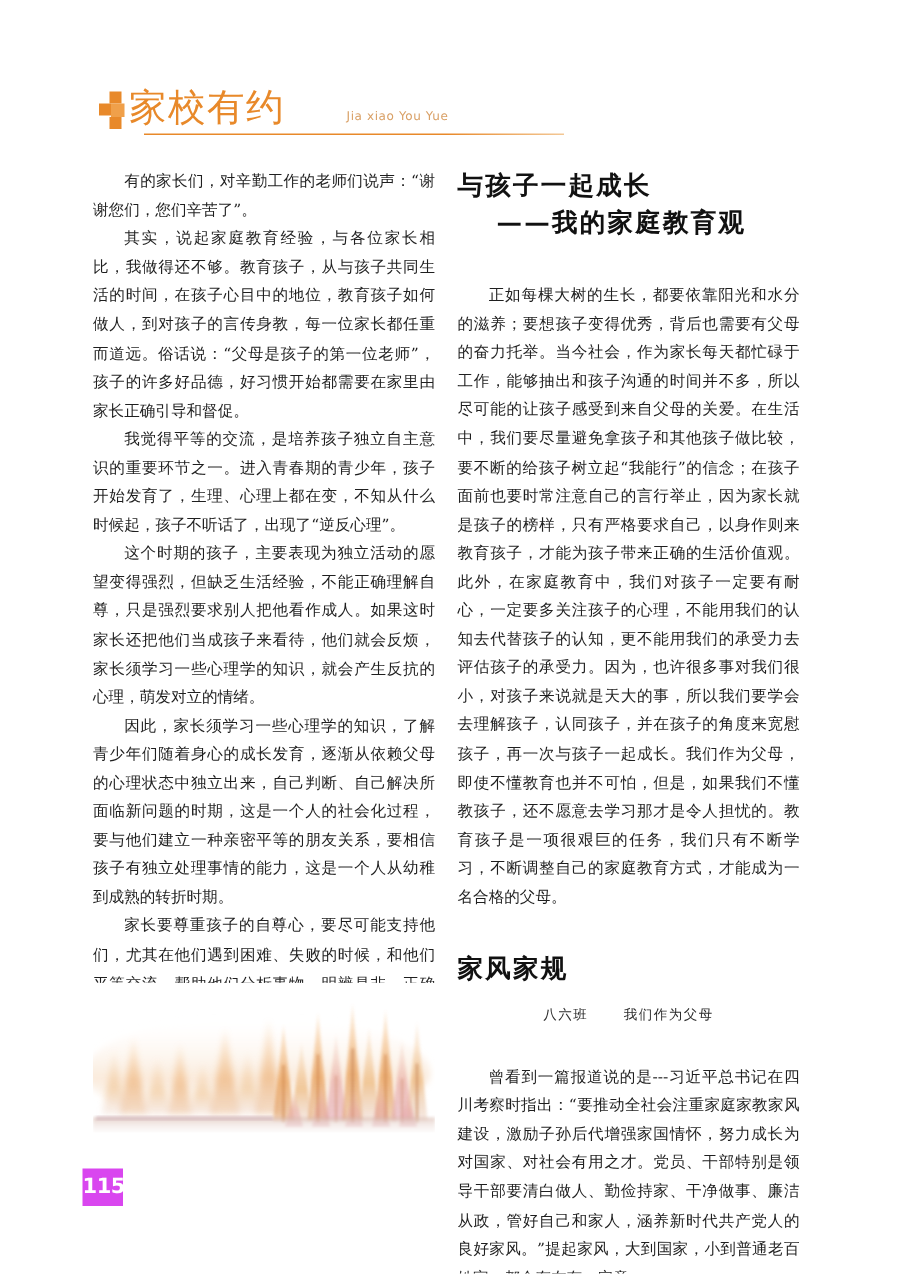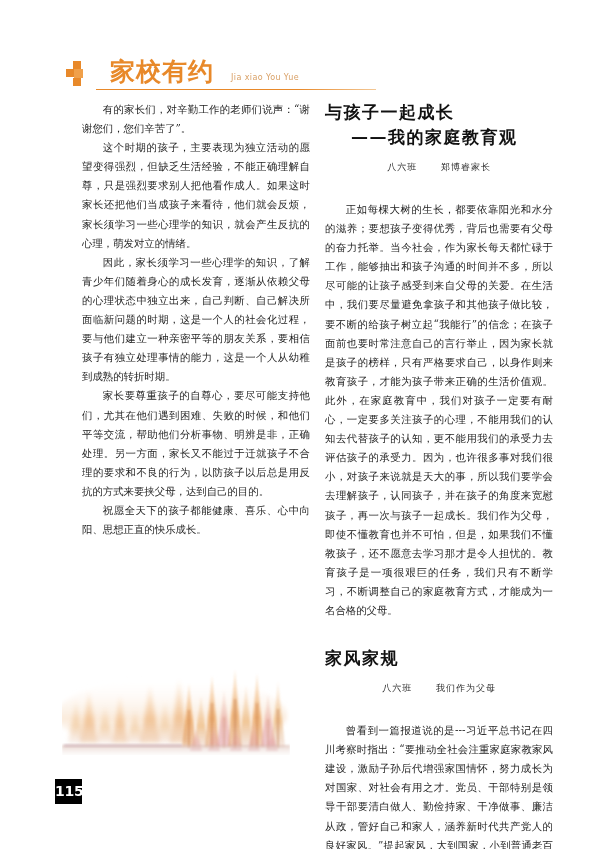--- a/index.html
+++ b/index.html
@@ -36,25 +36,25 @@
     background: #e8892a;
     display: block;
   }
   .header-icon i.sq-a { left: 7px;  top: 0px;  width: 8px; height: 8px; }
   .header-icon i.sq-b { left: 0px;  top: 8px;  width: 8px; height: 8px; }
   .header-icon i.sq-c { left: 8px;  top: 8px;  width: 9px; height: 9px; background:#f0a04a; }
   .header-icon i.sq-d { left: 7px;  top: 17px; width: 8px; height: 8px; }
 
   .header-title {
     position: absolute;
-    left: 44px;
+    left: 20px;
     top: -1px;
     font-family: "DejaVu Serif", "Liberation Serif", serif;
     font-size: 25px;
-    font-weight: bold;
+    font-weight: normal;
     letter-spacing: 1px;
     color: #e8892a;
     white-space: nowrap;
   }
   .header-pinyin {
     position: absolute;
     left: 165px;
     top: 17px;
     font-family: "DejaVu Sans", "Liberation Sans", sans-serif;
     font-size: 8px;
@@ -67,23 +67,22 @@
     left: 30px;
     top: 33px;
     width: 280px;
     height: 1px;
     background: linear-gradient(to right, #e8892a 0%, #e8892a 72%, #f3c896 100%);
   }
 
   
   .col {
     position: absolute;
-    top: 100px;
+    top: 112px;
     width: 228px;
-    margin-left: 20px;
   }
   .col-left  { left: 62px; }
   .col-right { left: 305px; }
 
   .body-text {
     font-family: "DejaVu Serif", "Liberation Serif", serif;
     font-size: 10.4px;
     line-height: 19.1px;
     text-align: justify;
     text-justify: inter-character;
@@ -133,21 +132,21 @@
   }
   .illustration svg { display: block; }
 
   
   .page-number {
     position: absolute;
     left: 55px;
     top: 779px;
     width: 27px;
     height: 25px;
-    background: #000000;
+    background: #d946ef;
     color: #ffffff;
     font-family: "DejaVu Sans", "Liberation Sans", sans-serif;
     font-size: 14px;
     font-weight: bold;
     line-height: 25px;
     text-align: center;
     letter-spacing: -0.3px;
   }
 </style>
 </head>
@@ -161,39 +160,36 @@
       <i class="sq-d"></i>
   </span>
   <span class="header-title">家校有约</span>
   <span class="header-pinyin">Jia xiao You Yue</span>
   <span class="header-rule"></span>
 </div>
 
 <div class="col col-left">
   <div class="body-text">
     <p>有的家长们，对辛勤工作的老师们说声：“谢谢您们，您们辛苦了”。</p>
+    <p>其实，说起家庭教育经验，与各位家长相比，我做得还不够。教育孩子，从与孩子共同生活的时间，在孩子心目中的地位，教育孩子如何做人，到对孩子的言传身教，每一位家长都任重而道远。俗话说：“父母是孩子的第一位老师”，孩子的许多好品德，好习惯开始都需要在家里由家长正确引导和督促。</p>
+    <p>我觉得平等的交流，是培养孩子独立自主意识的重要环节之一。进入青春期的青少年，孩子开始发育了，生理、心理上都在变，不知从什么时候起，孩子不听话了，出现了“逆反心理”。</p>
     <p>这个时期的孩子，主要表现为独立活动的愿望变得强烈，但缺乏生活经验，不能正确理解自尊，只是强烈要求别人把他看作成人。如果这时家长还把他们当成孩子来看待，他们就会反烦，家长须学习一些心理学的知识，就会产生反抗的心理，萌发对立的情绪。</p>
     <p>因此，家长须学习一些心理学的知识，了解青少年们随着身心的成长发育，逐渐从依赖父母的心理状态中独立出来，自己判断、自己解决所面临新问题的时期，这是一个人的社会化过程，要与他们建立一种亲密平等的朋友关系，要相信孩子有独立处理事情的能力，这是一个人从幼稚到成熟的转折时期。</p>
     <p>家长要尊重孩子的自尊心，要尽可能支持他们，尤其在他们遇到困难、失败的时候，和他们平等交流，帮助他们分析事物、明辨是非，正确处理。另一方面，家长又不能过于迁就孩子不合理的要求和不良的行为，以防孩子以后总是用反抗的方式来要挟父母，达到自己的目的。</p>
     <p>祝愿全天下的孩子都能健康、喜乐、心中向阳、思想正直的快乐成长。</p>
   </div>
 </div>
 
 <div class="col col-right">
 
   <div>
     <h1 class="article-title">
       <span>与孩子一起成长</span>
       <span class="line2">——我的家庭教育观</span>
     </h1>
-    <div class="article-byline">
-      <span>八六班</span>
-      <span class="gap"></span>
-      <span>郑博睿家长</span>
-    </div>
     <div class="section-gap-lg"></div>
     <div class="body-text">
       <p>正如每棵大树的生长，都要依靠阳光和水分的滋养；要想孩子变得优秀，背后也需要有父母的奋力托举。当今社会，作为家长每天都忙碌于工作，能够抽出和孩子沟通的时间并不多，所以尽可能的让孩子感受到来自父母的关爱。在生活中，我们要尽量避免拿孩子和其他孩子做比较，要不断的给孩子树立起“我能行”的信念；在孩子面前也要时常注意自己的言行举止，因为家长就是孩子的榜样，只有严格要求自己，以身作则来教育孩子，才能为孩子带来正确的生活价值观。此外，在家庭教育中，我们对孩子一定要有耐心，一定要多关注孩子的心理，不能用我们的认知去代替孩子的认知，更不能用我们的承受力去评估孩子的承受力。因为，也许很多事对我们很小，对孩子来说就是天大的事，所以我们要学会去理解孩子，认同孩子，并在孩子的角度来宽慰孩子，再一次与孩子一起成长。我们作为父母，即使不懂教育也并不可怕，但是，如果我们不懂教孩子，还不愿意去学习那才是令人担忧的。教育孩子是一项很艰巨的任务，我们只有不断学习，不断调整自己的家庭教育方式，才能成为一名合格的父母。</p>
     </div>
   </div>
 
   <div class="section-gap-lg"></div>
 
   <div>
     <h1 class="article-title">

